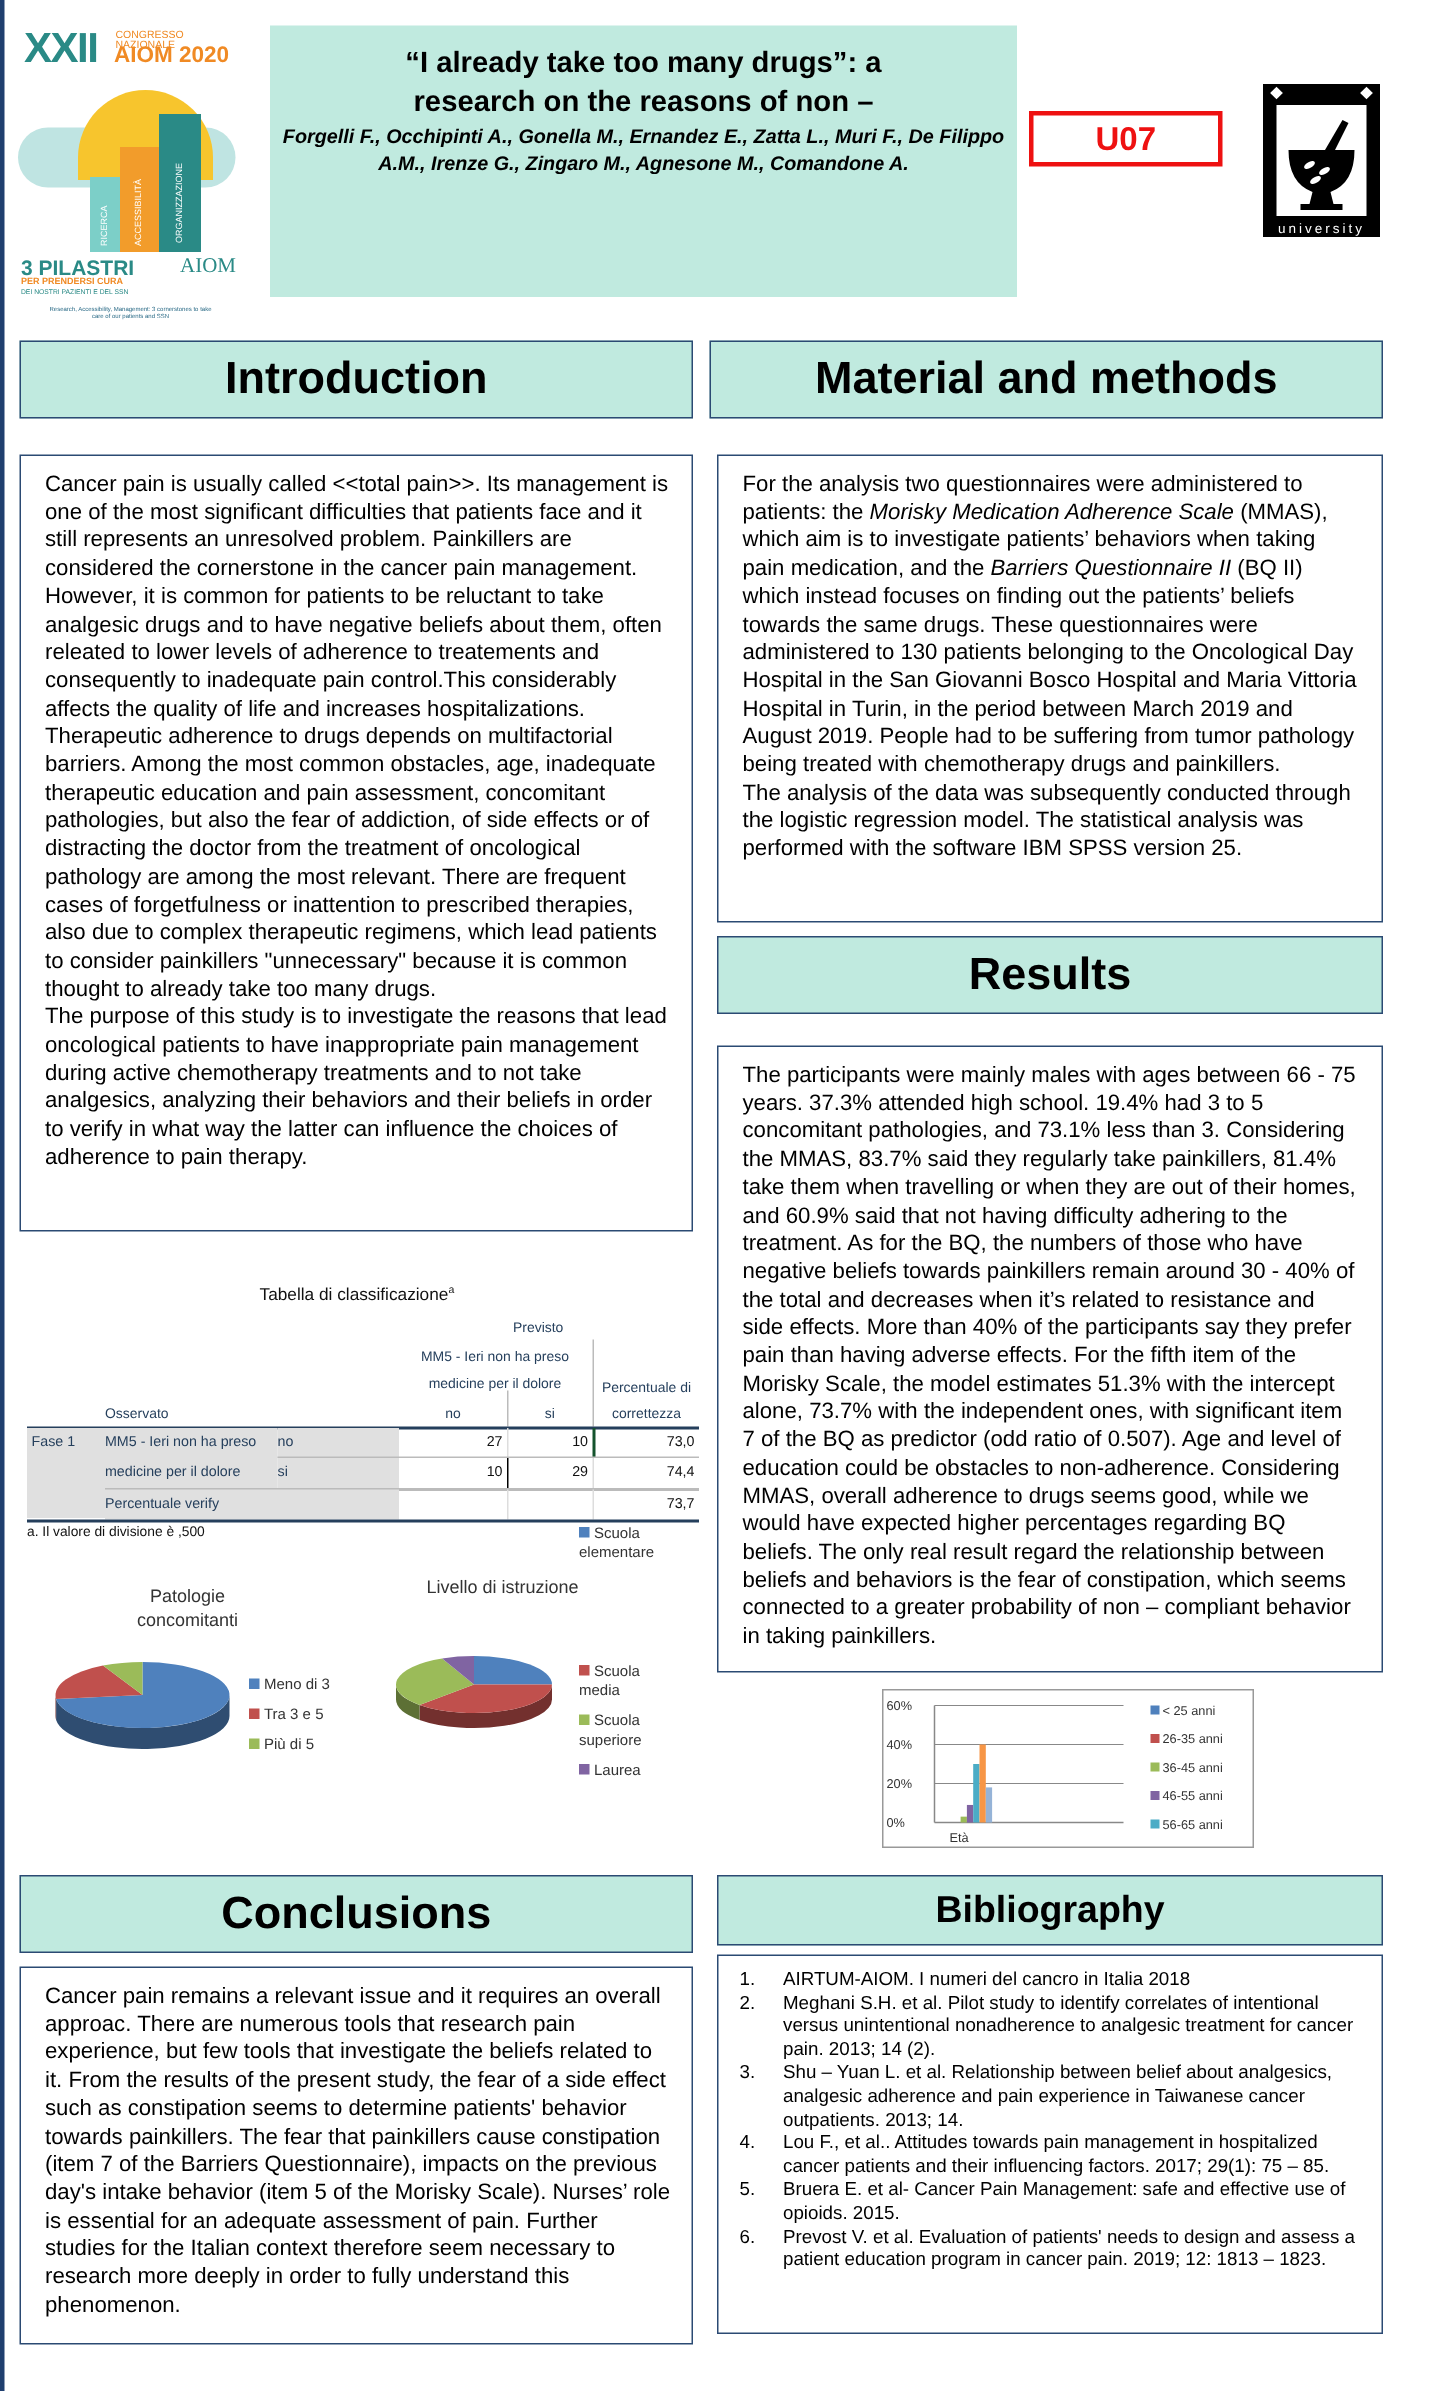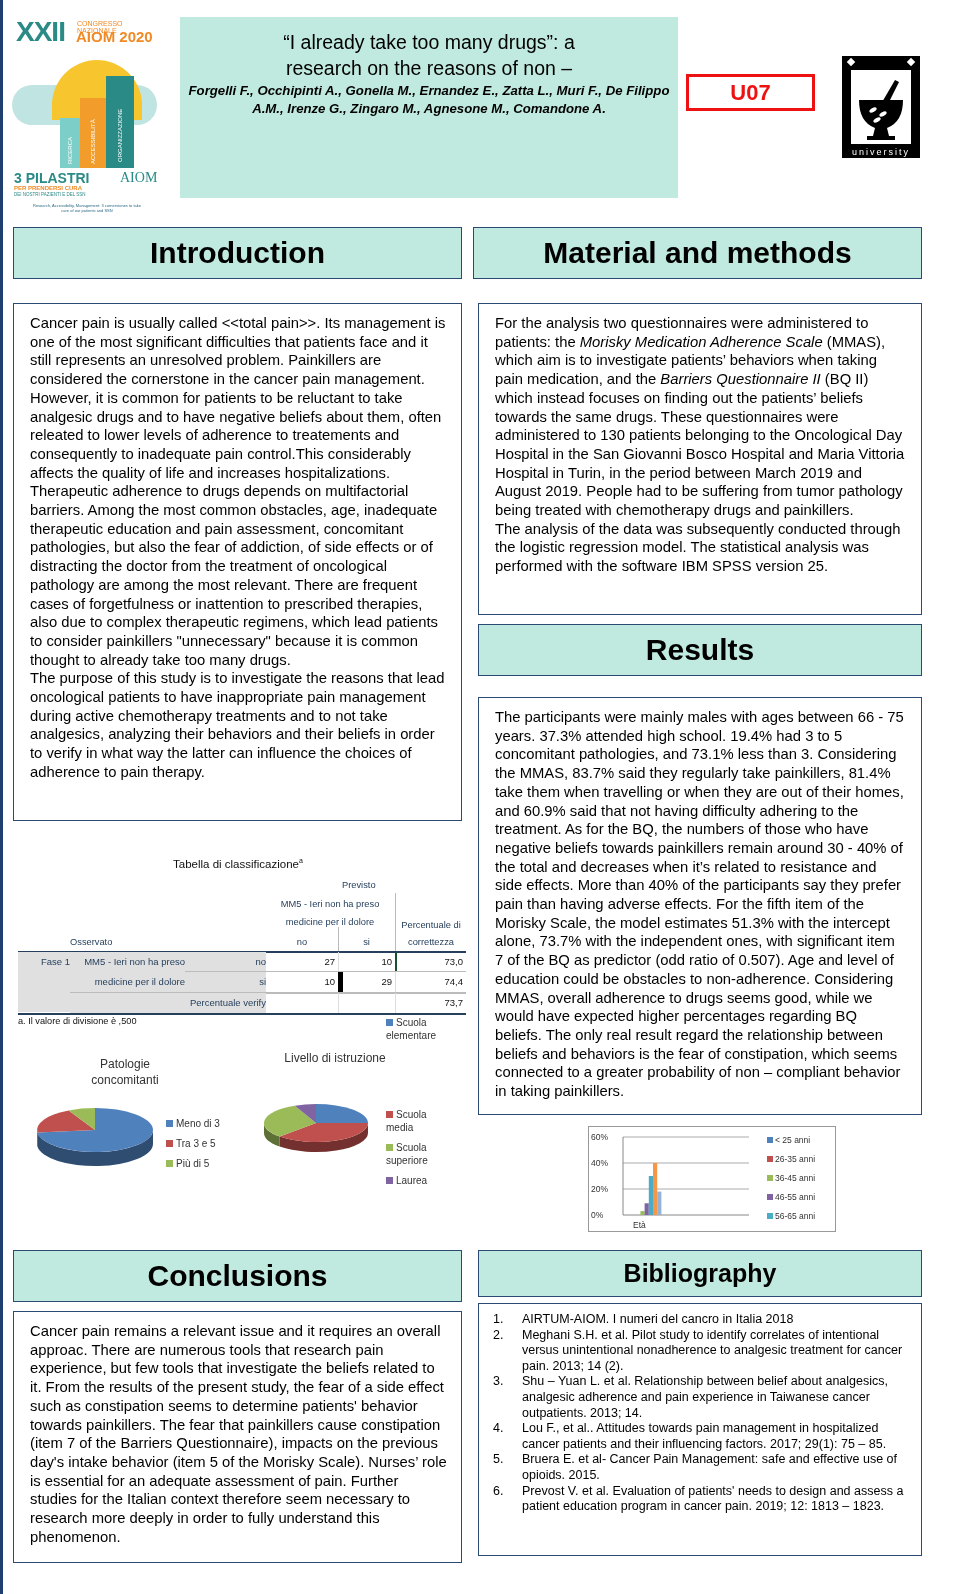--- a/index.html
+++ b/index.html
@@ -18,21 +18,21 @@
   .logo .p2 { position:absolute; left:68px; top:88px; width:26px; height:70px; background:#f29c2b; }
   .logo .p3 { position:absolute; left:94px; top:66px; width:28px; height:92px; background:#2a8a86; }
   .logo .pt { position:absolute; font-size:6px; color:#fff; transform:rotate(-90deg); transform-origin:left top; white-space:nowrap; }
   .logo .tag1 { position:absolute; left:2px; top:160px; font-weight:bold; font-size:14px; color:#2a8a86; }
   .logo .tag2 { position:absolute; left:2px; top:175px; font-weight:bold; font-size:6px; color:#f08a24; }
   .logo .tag3 { position:absolute; left:2px; top:182px; font-size:4.5px; color:#2a8a86; }
   .logo .aiom { position:absolute; left:108px; top:160px; font-family:"Liberation Serif", serif; font-size:14px; color:#2a8a86; }
   .logo .tag4 { position:absolute; left:20px; top:193px; font-size:4px; color:#2a6a86; width:110px; text-align:center; line-height:5px; }
 
   .title-box { position: absolute; left: 180px; top: 17px; width: 498px; height: 181px; background: #c0eadf; text-align: center; padding-top: 12px; }
-  .title-box .t { font-weight: normal; font-size: 19.5px; line-height: 26px; }
+  .title-box .t { font-weight: bold; font-size: 19.5px; line-height: 26px; }
   .title-box .a { font-weight: bold; font-style: italic; font-size: 13.2px; line-height: 17.5px; margin-top: 1px; padding: 0 8px; }
 
   .code-box { position: absolute; left: 686px; top: 74px; width: 129px; height: 37px; border: 3px solid #ee1111; color: #ee1111; font-weight: bold; font-size: 22px; text-align: center; line-height: 31px; }
 
   .uni-logo { position: absolute; left: 842px; top: 56px; width: 78px; height: 102px; background: #000; }
   .uni-logo .inner { position:absolute; left:9px; top:14px; width:60px; height:74px; background:#fff; }
   .uni-logo .dia { position:absolute; top:3px; width:6px; height:6px; background:#fff; transform:rotate(45deg); }
   .uni-logo .word { position:absolute; left:0; bottom:1px; width:78px; text-align:center; color:#fff; font-size:9px; letter-spacing:2px; font-family:"Liberation Sans", sans-serif; }
 
   
@@ -40,21 +40,21 @@
   .sec-body { position: absolute; border: 1.5px solid #2b4a73; background: #fff; font-size: 14.8px; line-height: 18.7px; padding: 10px 14px 0 16px; }
   .sec-body p { margin: 0; }
   .sec-body i { font-style: italic; }
 
   
   .tbl-wrap { position: absolute; left: 18px; top: 855px; width: 448px; font-size: 9.5px; color: #253f5c; }
   .tbl-title { position:absolute; left:155px; top:2px; font-size:11.5px; color:#111; }
   .tbl-title sup { font-size: 7px; }
   .tbl-hdr { position:absolute; font-size:9.3px; color:#253f5c; }
   .tbl-row { position:absolute; left:0; width:448px; height:20px; }
-  .cell { position:absolute; top:0; height:20px; line-height:20px; font-size:9.5px; color:#253f5c;text-align:right; }
+  .cell { position:absolute; top:0; height:20px; line-height:20px; font-size:9.5px; color:#253f5c; }
   .shade { background:#e0e0e0; }
   .num { text-align:right; padding-right:3px; color:#111; }
   .tbl-note { position:absolute; left:0; top:161px; font-size:9.2px; color:#111; }
 
   
   .pie-title { position:absolute; text-align:center; font-size:12px; color:#333; line-height:16px; }
   .legend-item { position:absolute; font-size:10px; color:#333; line-height:13px; }
   .legend-item .sw { display:inline-block; width:7px; height:7px; margin-right:3px; vertical-align:0; }
 
   
@@ -148,21 +148,21 @@
     <div class="cell shade" style="left:167px; width:81px;">no</div>
     <div class="cell num" style="left:248px; width:72px;">27</div>
     <div class="cell num" style="left:320px; width:57px; border-left:1px solid #ddd;">10</div>
     <div class="cell num" style="left:377px; width:71px; border-left:2px solid #14532d;">73,0</div>
   </div>
   <div style="position:absolute; left:167px; top:116px; width:281px; height:1px; background:#bbb;"></div>
   <div class="tbl-row" style="top:117px;">
     <div class="cell shade" style="left:52px; width:115px;">medicine per il dolore</div>
     <div class="cell shade" style="left:167px; width:81px;">si</div>
     <div class="cell num" style="left:248px; width:72px;">10</div>
-    <div class="cell num" style="left:320px; width:57px; border-left:5px solid #000000;">29</div>
+    <div class="cell num" style="left:320px; width:57px; border-left:1px solid #000000;">29</div>
     <div class="cell num" style="left:377px; width:71px; border-left:1px solid #ddd;">74,4</div>
   </div>
   <div style="position:absolute; left:52px; top:137px; width:396px; height:1.5px; background:#bbb;"></div>
   <div class="tbl-row" style="top:138px;">
     <div class="cell shade" style="left:52px; width:196px;">Percentuale verify</div>
     <div class="cell" style="left:248px; width:72px;"></div>
     <div class="cell" style="left:320px; width:57px; border-left:1px solid #ddd;"></div>
     <div class="cell num" style="left:377px; width:71px; border-left:1px solid #ddd;">73,7</div>
   </div>
   <div style="position:absolute; left:0; top:158px; width:448px; height:1.5px; background:#253f5c;"></div>

